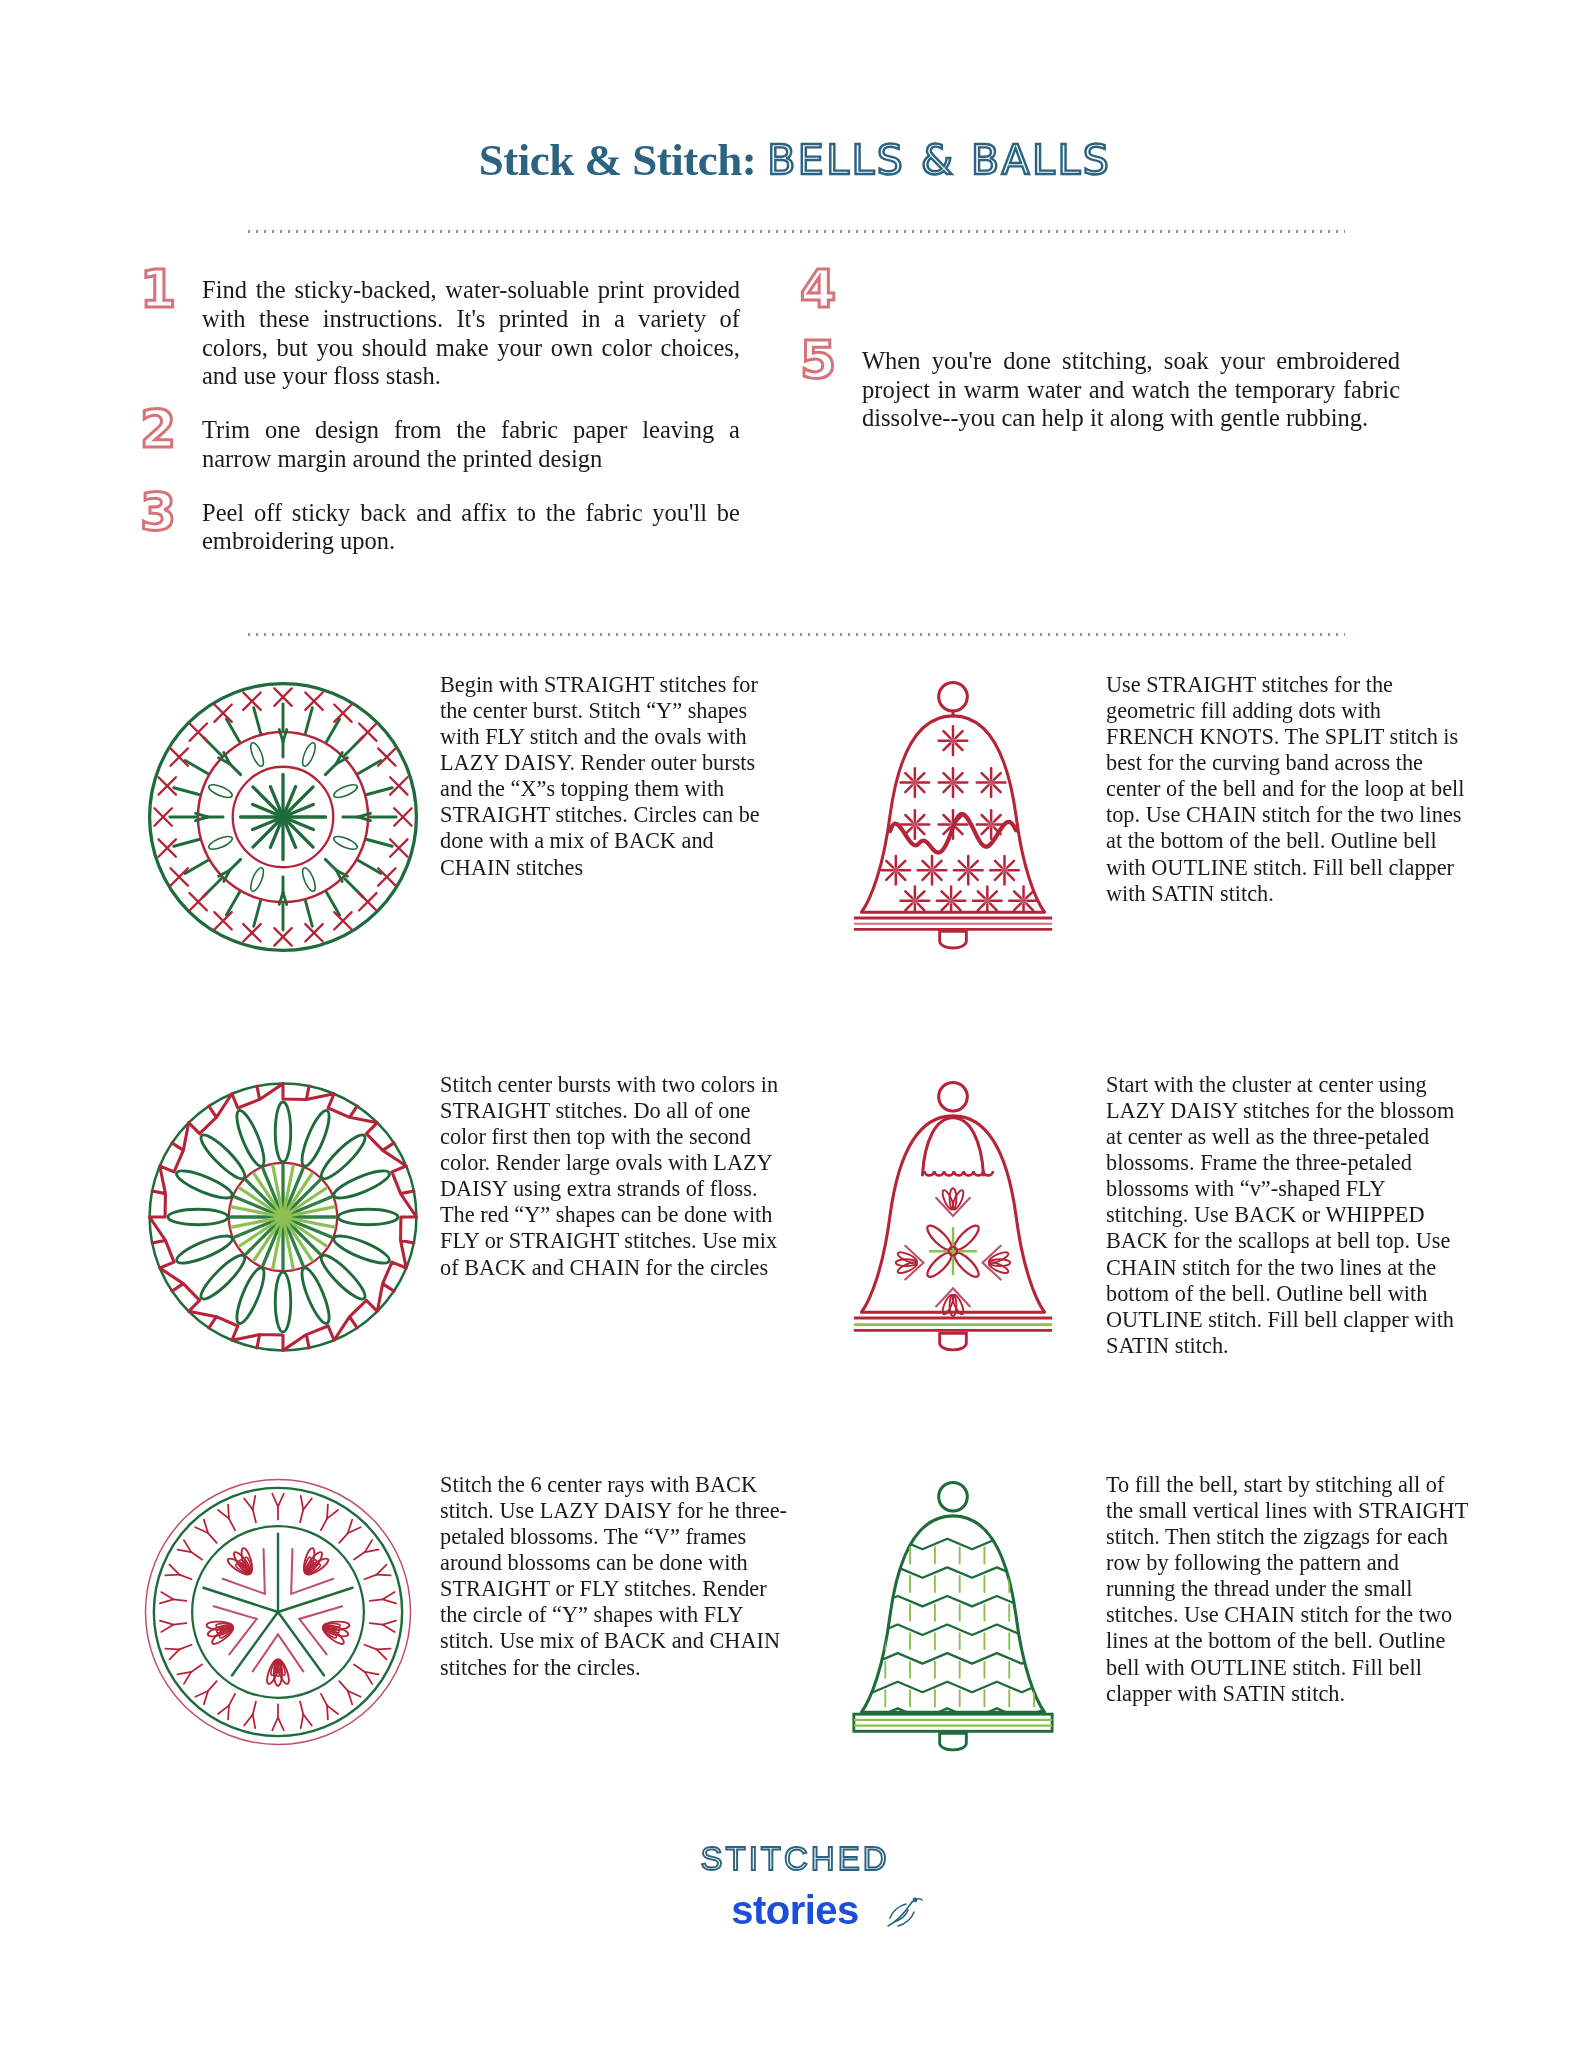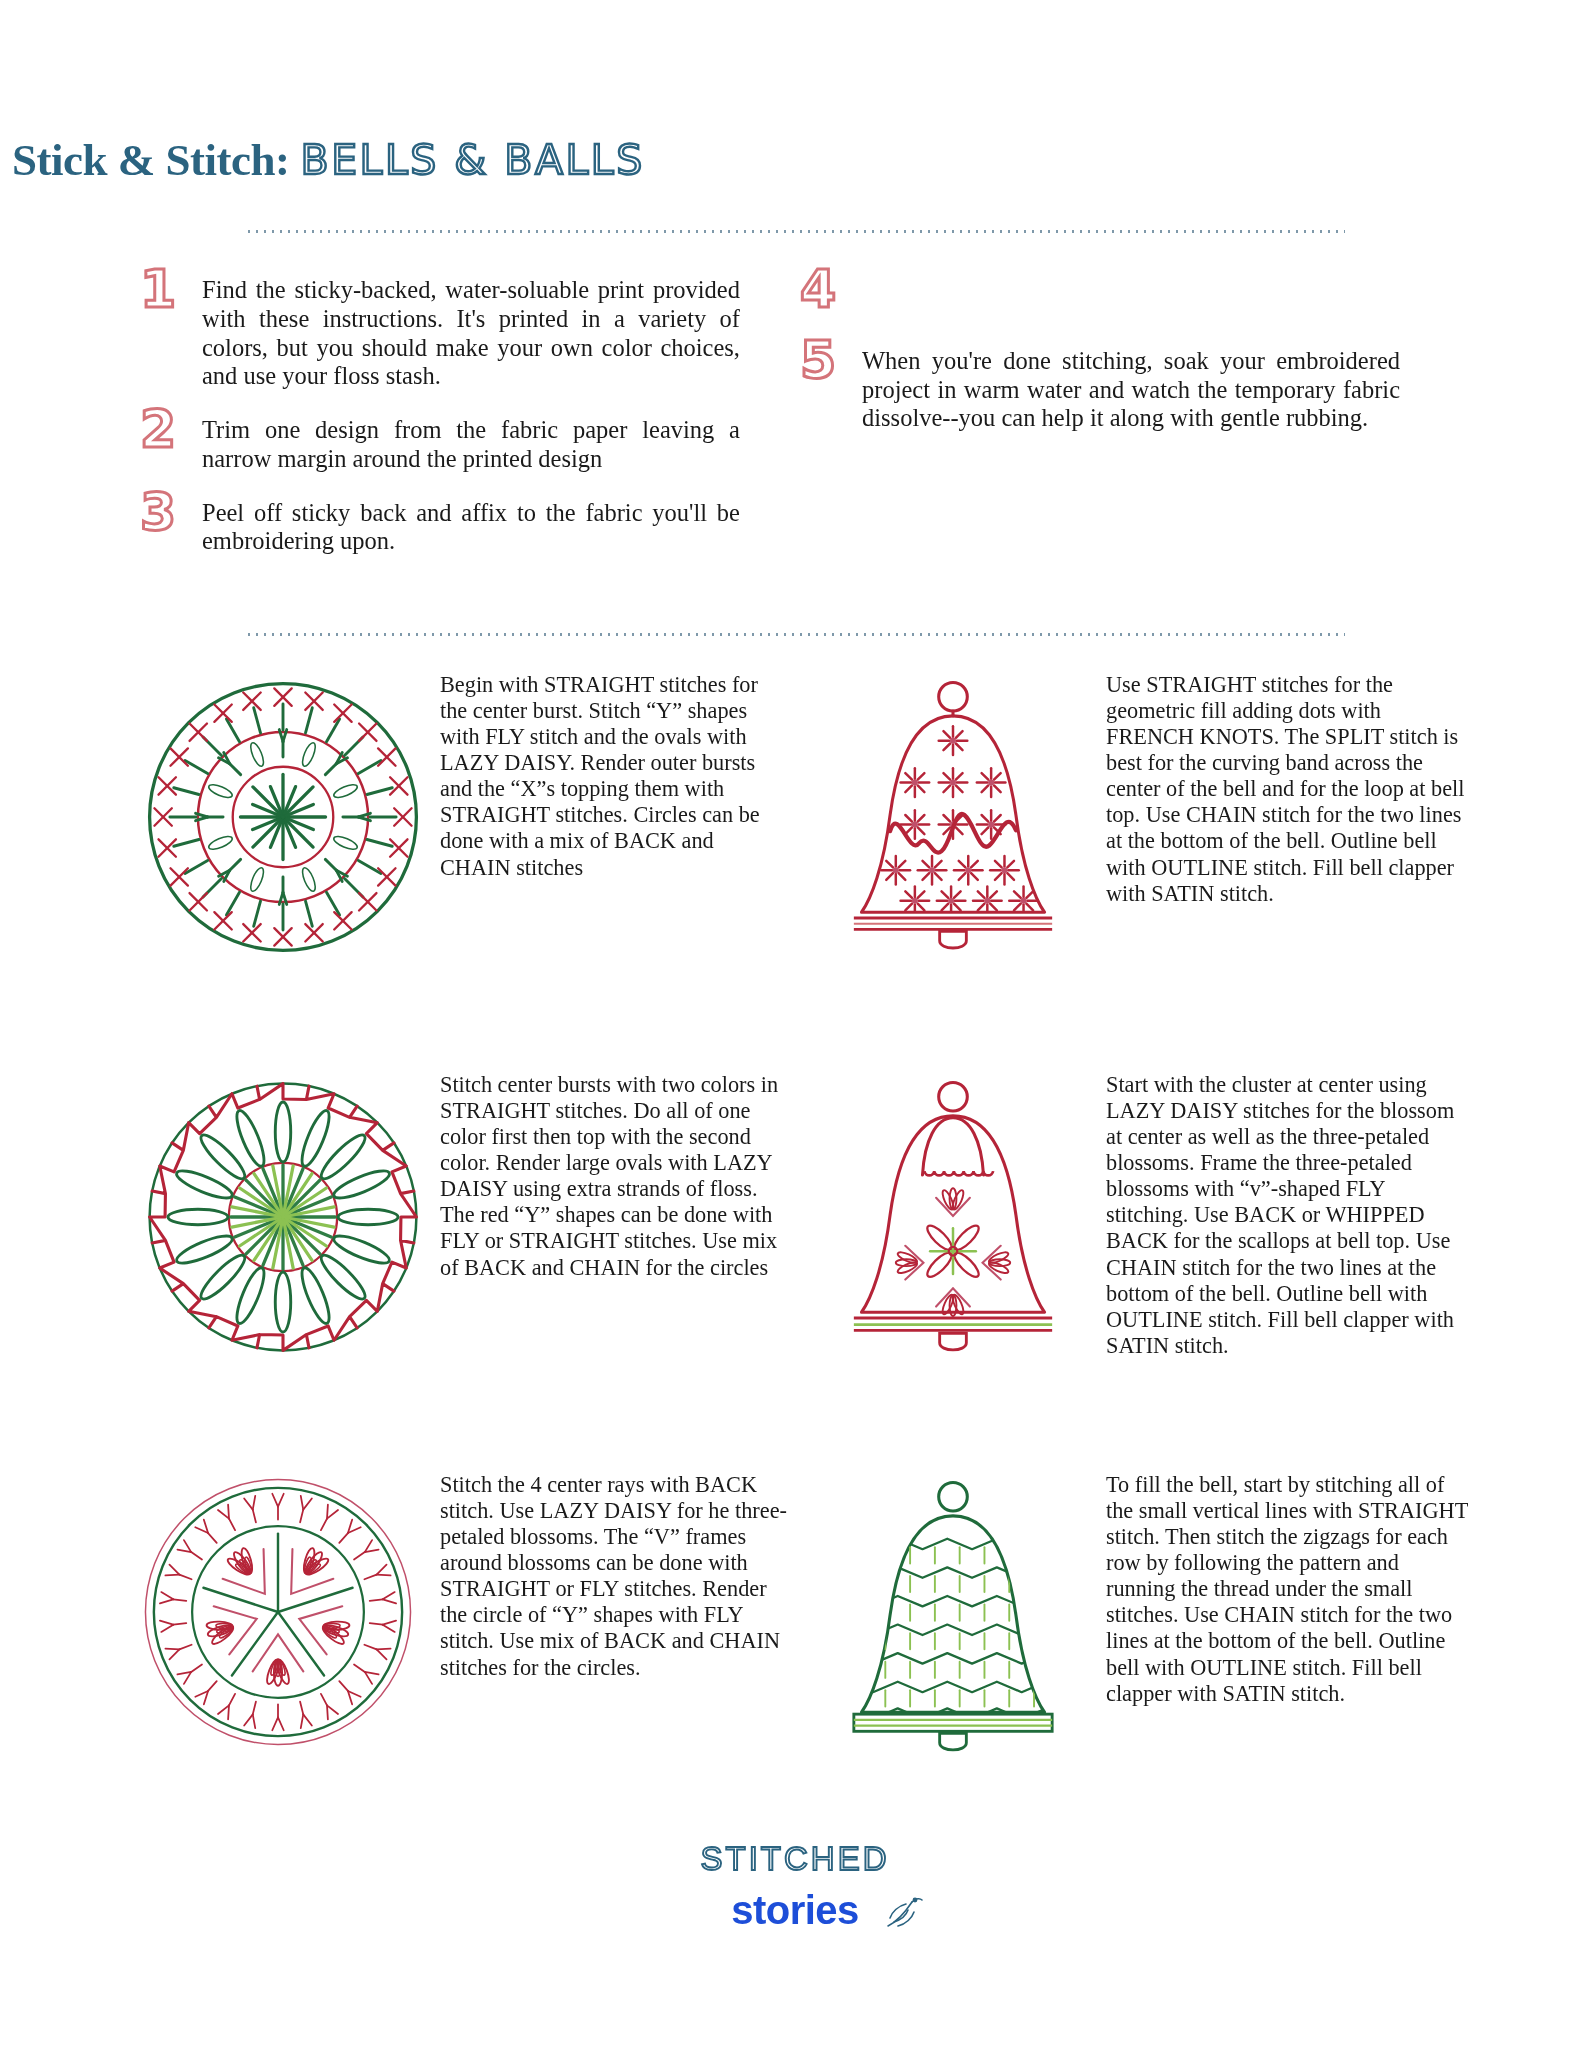--- a/index.html
+++ b/index.html
@@ -8,22 +8,22 @@
     font-family:"Liberation Serif", serif;
     color:#1a1a1a;
     -webkit-font-smoothing:antialiased;
     position:relative;
     overflow:hidden;
   }
   .page{position:absolute;inset:0;background:#fff;}
 
   
   .title-row{
-    position:absolute;left:12px;right:0;top:134px;
-    text-align:left;
+    position:absolute;left:0;right:0;top:134px;
+    text-align:center;
     white-space:nowrap;
   }
   .title-a{
     font-family:"Liberation Serif", serif;
     font-weight:bold;
     font-size:45px;
     color:#2b6380;
     letter-spacing:-0.5px;
   }
   .title-b{
@@ -751,21 +751,21 @@
                   <ellipse cx="112.25971546512423" cy="104.04820191870017" rx="2.6" ry="9" transform="rotate(303.37351937529036 112.25971546512423 104.04820191870017)" fill="none" stroke="#b52438" stroke-width="1.6"></ellipse>
                   <ellipse cx="111.79395860098924" cy="97.41389536562842" rx="4.4" ry="14" transform="rotate(324 111.79395860098924 97.41389536562842)" fill="none" stroke="#b52438" stroke-width="2"></ellipse>
                   <ellipse cx="114.73288486245161" cy="101.45898033750316" rx="2.6" ry="9" transform="rotate(324 114.73288486245161 101.45898033750316)" fill="none" stroke="#b52438" stroke-width="1.6"></ellipse>
                   <ellipse cx="116.63407974699673" cy="95.08587976497185" rx="4.4" ry="14" transform="rotate(344.62648062470964 116.63407974699673 95.08587976497185)" fill="none" stroke="#b52438" stroke-width="2"></ellipse>
                   <ellipse cx="117.95963229312328" cy="99.90696993706544" rx="2.6" ry="9" transform="rotate(344.62648062470964 117.95963229312328 99.90696993706544)" fill="none" stroke="#b52438" stroke-width="1.6"></ellipse>
                   <path d="M90.68073189579009,114.46413518242782 L135.89315394498064,130.58359213500125 L134.53404614114888,82.60283738919131" fill="none" stroke="#c0506a" stroke-width="2.2"></path>
                 </g>
             </g>
           </svg>
         </div>
-        <div class="blurb">Stitch the 4 center rays with BACK stitch. Use LAZY DAISY for he three-petaled blossoms. The “V” frames around blossoms can be done with STRAIGHT or FLY stitches. Render the circle of “Y” shapes with FLY stitch. Use mix of BACK and CHAIN stitches for the circles.</div>
+        <div class="blurb">Stitch the 6 center rays with BACK stitch. Use LAZY DAISY for he three-petaled blossoms. The “V” frames around blossoms can be done with STRAIGHT or FLY stitches. Render the circle of “Y” shapes with FLY stitch. Use mix of BACK and CHAIN stitches for the circles.</div>
       </div>
 
       <div class="cell right">
         <div class="art bell">
           <svg viewBox="0 0 220 300" width="210" height="286">
             <defs>
               <clipPath id="b3clip">
                 <path d="M110,46 C150,46 168,92 176,150 C183,205 196,238 206,252 L14,252 C24,238 37,205 44,150 C52,92 70,46 110,46 Z"></path>
               </clipPath>
             </defs>

